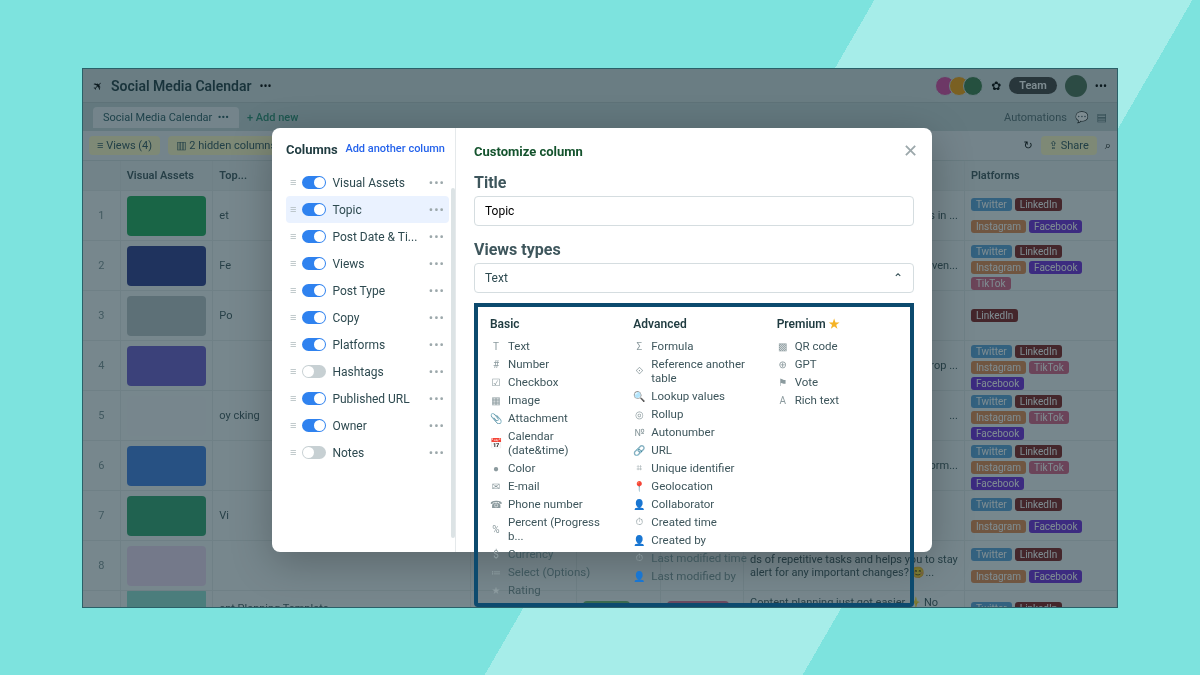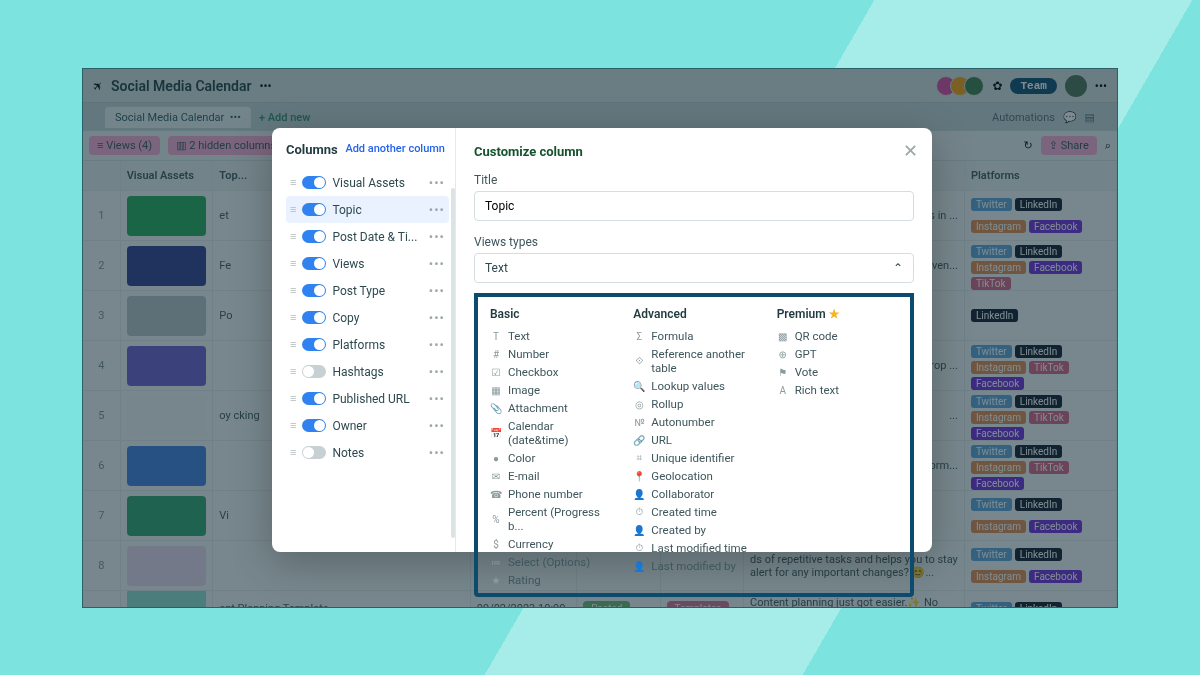--- a/index.html
+++ b/index.html
@@ -3,62 +3,62 @@
 <meta charset="utf-8">
 <style>
 * { margin:0; padding:0; box-sizing:border-box; font-family:-apple-system,BlinkMacSystemFont,"Segoe UI",Roboto,sans-serif; }
 body { background:#7de3de; width:1200px; height:675px; overflow:hidden; position:relative; }
 .wave { position:absolute; inset:0; background:linear-gradient(120deg,#7de3de 0%,#7de3de 55%,#a6ede9 55%,#a6ede9 75%,#7de3de 75%); }
 .window { position:absolute; left:82px; top:68px; width:1036px; height:540px; background:#e8eef1; border:1px solid #2a6068; overflow:hidden; font-size:12px; }
 .overlay { position:absolute; inset:0; background:rgba(20,45,55,0.55); z-index:10; }
 .topbar { height:34px; background:#d2dde0; display:flex; align-items:center; padding:0 10px; gap:8px; border-bottom:1px solid #b8c5c8; }
 .topbar .title { font-weight:600; color:#1f3b40; font-size:14px; }
 .topbar .spacer { flex:1; }
-.topbar .team { background:#0c4a6e; color:#fff; border-radius:10px; padding:2px 10px; font-size:11px; font-weight:600;font-family:Liberation Mono, monospace; }
+.topbar .team { background:#404040; color:#fff; border-radius:10px; padding:2px 10px; font-size:11px; font-weight:600; }
 .topbar .avatars { display:flex; }
 .topbar .avatars span { width:20px; height:20px; border-radius:50%; border:1.5px solid #d2dde0; margin-left:-6px; }
-.tabbar { height:28px; background:#c3d3d6; display:flex; align-items:center; padding:0 22px; gap:8px; font-size:11px; }
+.tabbar { height:28px; background:#c3d3d6; display:flex; align-items:center; padding:0 10px; gap:8px; font-size:11px; }
 .tab { background:#e8eef1; padding:4px 10px; border-radius:4px 4px 0 0; color:#2a5a62; }
 .addnew { color:#2a8a6f; font-weight:500; }
 .tabbar .right { margin-left:auto; display:flex; gap:8px; align-items:flex-end; color:#526b70; }
 .toolbar { height:30px; background:#e8eef1; display:flex; align-items:center; padding:0 6px; gap:8px; font-size:11px; border-bottom:1px solid #cfd9db; }
-.toolbar .chip { background:#f9a8d4; padding:3px 8px; border-radius:4px; color:#33555c; }
+.toolbar .chip { background:#fef9c3; padding:3px 8px; border-radius:4px; color:#33555c; }
 .toolbar .right { margin-left:auto; display:flex; gap:8px; align-items:center; }
 .grid { position:relative; background:#eff4f5; height:448px; overflow:hidden; }
 .row { display:flex; height:50px; border-bottom:1px solid #dde5e7; }
 .cell { border-right:1px solid #dde5e7; padding:4px 6px; display:flex; align-items:center; color:#3e565c; font-size:11px; overflow:hidden; }
 .c-num { width:40px; justify-content:center; color:#7a8f94; }
 .c-vis { width:100px; }
 .c-topic { width:280px; }
 .c-date { width:115px; }
 .c-status { width:90px; }
 .c-type { width:90px; }
 .c-copy { width:240px; }
 .c-plat { width:165px; gap:3px; flex-wrap:wrap; }
 .hdr { height:30px; background:#e4ebed; font-weight:600; color:#2a5a62; }
 .thumb { width:90px; height:40px; border-radius:4px; }
 .badge { padding:1px 5px; border-radius:3px; font-size:10px; color:#fff; }
-.b-tw { background:#5aa0d8; } .b-li { background:#0f172a; } .b-ig { background:#e0874f; } .b-fb { background:#6d28d9; } .b-tt { background:#d65f84; }
+.b-tw { background:#5aa0d8; } .b-li { background:#7f1d1d; } .b-ig { background:#e0874f; } .b-fb { background:#6d28d9; } .b-tt { background:#d65f84; }
 .b-posted { background:#6ab56f; color:#fff; padding:2px 8px; border-radius:4px; font-size:10px; }
 .b-temp { background:#d67096; color:#fff; padding:2px 8px; border-radius:4px; font-size:10px; }
 .modal { position:absolute; left:272px; top:128px; width:660px; height:424px; background:#fff; border-radius:8px; box-shadow:0 10px 40px rgba(0,0,0,0.25); z-index:20; display:flex; }
 .modal-left { width:184px; border-right:1px solid #e5e9eb; padding:14px 0 14px 14px; position:relative; }
 .modal-left h4 { font-size:13px; color:#1f3b40; margin-bottom:2px; }
 .modal-left .add { position:absolute; right:10px; top:14px; color:#2563eb; font-size:11px; font-weight:500; }
 .col-item { display:flex; align-items:center; gap:6px; padding:6px 4px; font-size:12px; color:#2e4a50; border-radius:4px; margin-right:6px; }
 .col-item.active { background:#eaf2ff; }
 .toggle { width:24px; height:13px; border-radius:7px; background:#2f82ef; position:relative; flex-shrink:0; }
 .toggle::after { content:""; position:absolute; right:1px; top:1px; width:11px; height:11px; border-radius:50%; background:#fff; }
 .toggle.off { background:#c7d0d3; } .toggle.off::after { right:auto; left:1px; }
 .col-item .dots { margin-left:auto; color:#9ca8ab; font-size:13px; letter-spacing:1px; }
 .col-item .drag { color:#b0bbbe; font-size:11px; }
 .modal-right { flex:1; padding:16px 18px; position:relative; }
 .modal-right h4 { font-size:13px; color:#14532d; margin-bottom:14px; }
 .close { position:absolute; right:14px; top:12px; color:#9ca8ab; font-size:18px; cursor:pointer; }
-.field-label { font-size:12px; color:#3e565c; margin-bottom:4px; display:block; }
+.field-label { font-size:16px; color:#3e565c; margin-bottom:4px; display:block;font-weight:bold; }
 .input { width:100%; border:1px solid #d5dde0; border-radius:4px; padding:7px 10px; font-size:12px; margin-bottom:14px; }
 .select { width:100%; border:1px solid #d5dde0; border-radius:4px; padding:7px 10px; font-size:12px; display:flex; justify-content:space-between; color:#2e4a50; margin-bottom:10px; }
 .dropdown { border:4px solid #0c4a6e; border-radius:0 0 4px 4px; padding:10px 12px 4px; display:flex; gap:22px; font-size:11.5px; }
 .dd-col { flex:1; }
 .dd-col h5 { font-size:12px; color:#1f3b40; font-weight:600; margin-bottom:6px; }
 .dd-col .star { color:#f5b325; }
 .opt { padding:2px 0; color:#3e565c; display:flex; align-items:center; gap:6px; }
 .opt .ic { width:12px; color:#8b9a9e; font-size:10px; flex-shrink:0; text-align:center; }
 .modal-left::after { content:""; position:absolute; right:0; top:60px; bottom:14px; width:4px; background:#dce3e5; border-radius:2px; }
 .rocket { transform:rotate(-45deg); display:inline-block; }

